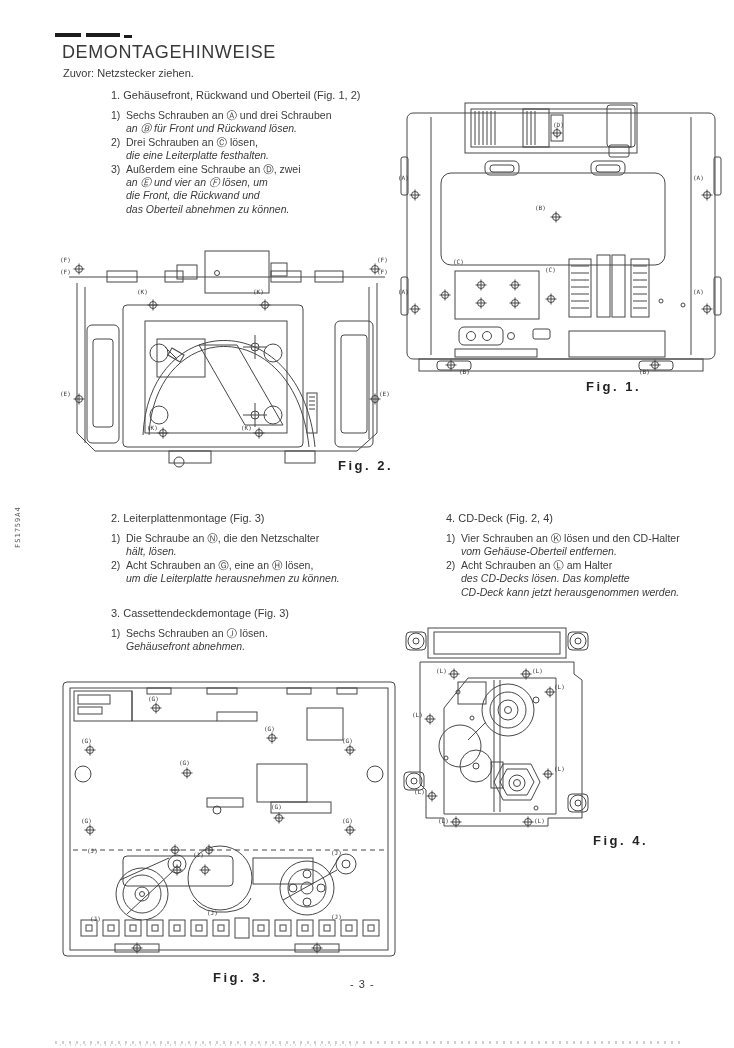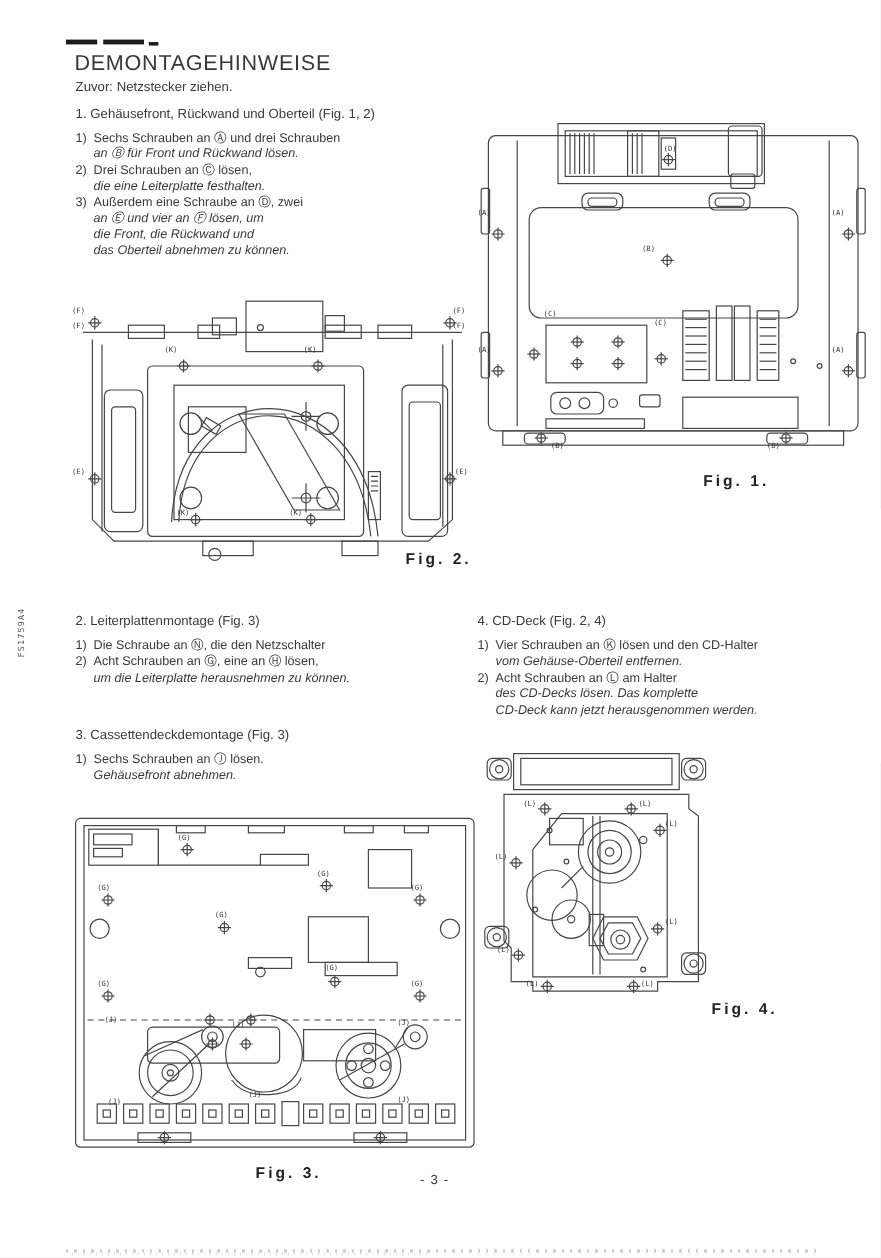--- a/index.html
+++ b/index.html
@@ -1,21 +1,21 @@
 <!DOCTYPE html>
 <html><head>
 <meta charset="utf-8">
 <style>
   html,body{margin:0;padding:0;background:#e8e8e8;}
   .page{position:relative;width:734px;height:1048px;background:#ffffff;overflow:hidden;
         font-family:"Liberation Sans","DejaVu Sans",sans-serif;color:#3a3a3a;}
   .title{position:absolute;left:62px;top:30px;font-size:18px;font-weight:500;
          letter-spacing:.6px;color:#383838;}
   .intro{position:absolute;left:63px;top:67px;font-size:11px;text-align:right;}
-  .sec{position:absolute;}
+  .sec{position:absolute;margin-left:48px;}
   .sec-h{font-size:11px;margin:0 0 8px 0;}
   .item{margin:0;}
   .ln{font-size:10.5px;line-height:13.4px;white-space:nowrap;}
   .ln .num{display:inline-block;width:15px;}
   .ln.cont{padding-left:15px;font-style:italic;}
   .fig{position:absolute;margin:0;}
   .fig svg{position:absolute;left:0;top:0;}
   .fig-caption{position:absolute;font-size:13px;font-weight:700;letter-spacing:2.5px;
                color:#222;white-space:nowrap;}
   .fig-label{position:absolute;font-family:"DejaVu Sans Mono","Liberation Mono",monospace;
@@ -72,20 +72,21 @@
       <div class="ln cont">an Ⓔ und vier an Ⓕ lösen, um</div>
       <div class="ln cont">die Front, die Rückwand und</div>
       <div class="ln cont">das Oberteil abnehmen zu können.</div>
     </div>
   </section>
 
   <section class="sec" style="left:63px;top:512px;width:332px">
     <div class="sec-h">2. Leiterplattenmontage (Fig. 3)</div>
     <div class="item">
       <div class="ln"><span class="num">1)</span><span>Die Schraube an Ⓝ, die den Netzschalter</span></div>
+      <div class="ln cont">hält, lösen.</div>
     </div>
     <div class="item">
       <div class="ln"><span class="num">2)</span><span>Acht Schrauben an Ⓖ, eine an Ⓗ lösen,</span></div>
       <div class="ln cont">um die Leiterplatte herausnehmen zu können.</div>
     </div>
   </section>
 
   <section class="sec" style="left:63px;top:607px;width:332px">
     <div class="sec-h">3. Cassettendeckdemontage (Fig. 3)</div>
     <div class="item">
@@ -183,21 +184,21 @@
       <use href="#scrw" x="22" y="100"></use>
         <use href="#scrw" x="314" y="100"></use>
       <use href="#scrw" x="22" y="214"></use>
         <use href="#scrw" x="314" y="214"></use>
       <rect x="26" y="264" width="284" height="12"></rect>
       <rect x="44" y="266" width="34" height="9" rx="3"></rect>
       <rect x="246" y="266" width="34" height="9" rx="3"></rect>
       <use href="#scrw" x="58" y="270"></use>
         <use href="#scrw" x="262" y="270"></use>
     </svg>
-    <figcaption class="fig-caption" style="left:193px;top:298px;">Fig. 1.</figcaption>
+    <figcaption class="fig-caption" style="left:193px;top:284px;">Fig. 1.</figcaption>
   <span class="fig-label" style="left: 160px; top: 27px;">(D)</span>
       <span class="fig-label" style="left: 142px; top: 110px;">(B)</span>
       <span class="fig-label" style="left: 60px; top: 164px;">(C)</span>
       <span class="fig-label" style="left: 152px; top: 172px;">(C)</span>
       <span class="fig-label" style="left: 5px; top: 80px;">(A)</span>
       <span class="fig-label" style="left: 300px; top: 80px;">(A)</span>
       <span class="fig-label" style="left: 5px; top: 194px;">(A)</span>
       <span class="fig-label" style="left: 300px; top: 194px;">(A)</span>
       <span class="fig-label" style="left: 66px; top: 274px;">(B)</span>
       <span class="fig-label" style="left: 246px; top: 274px;">(B)</span>

